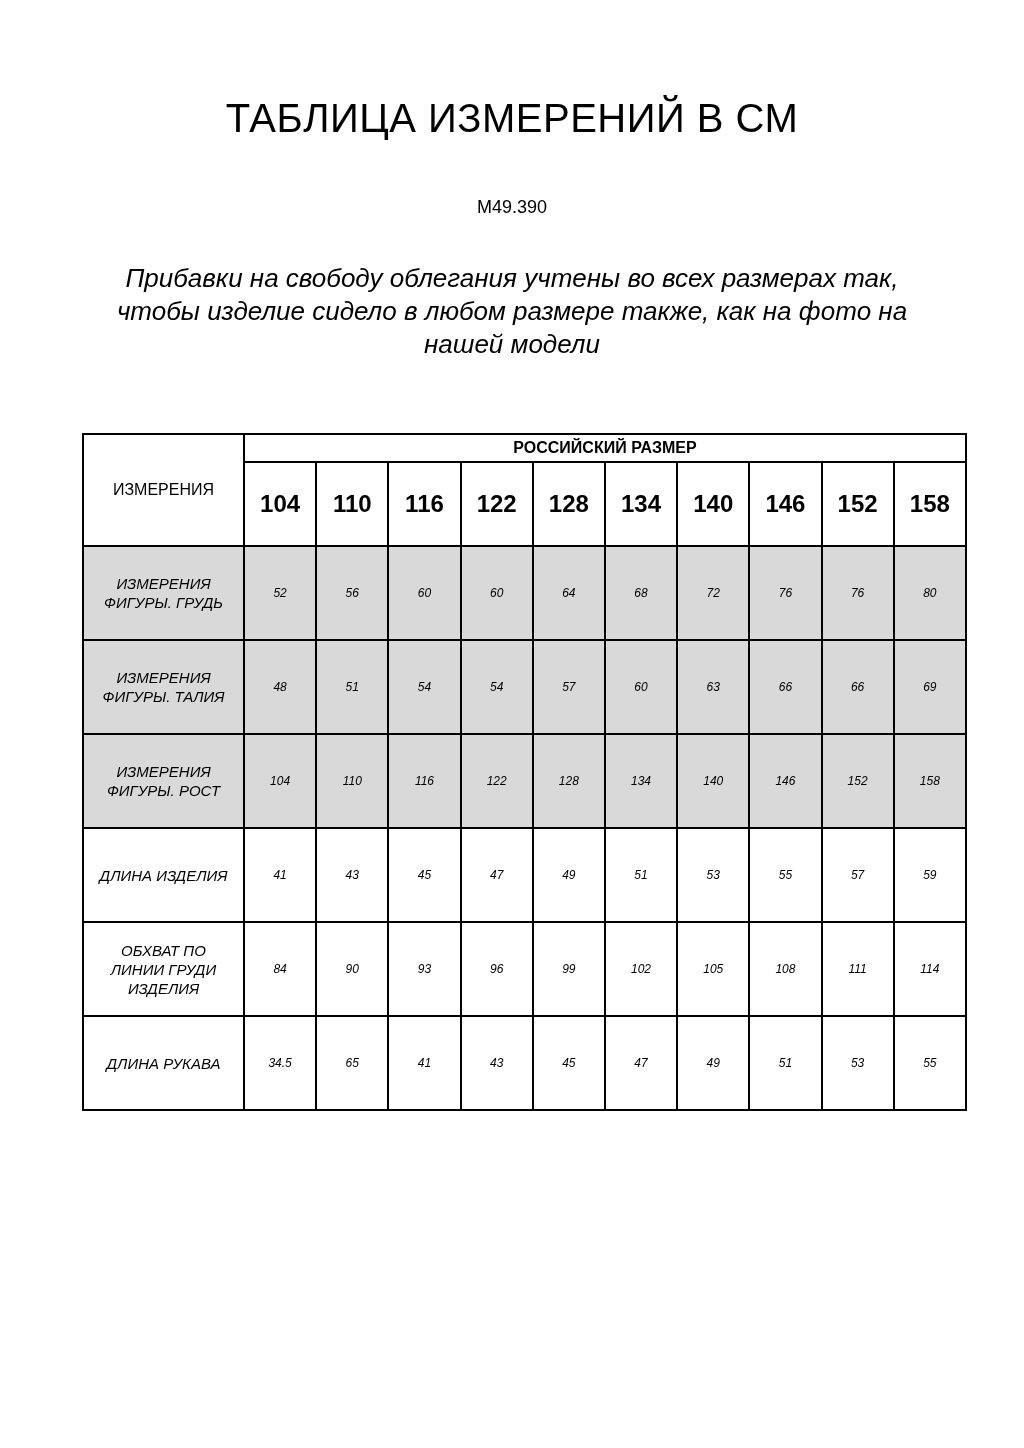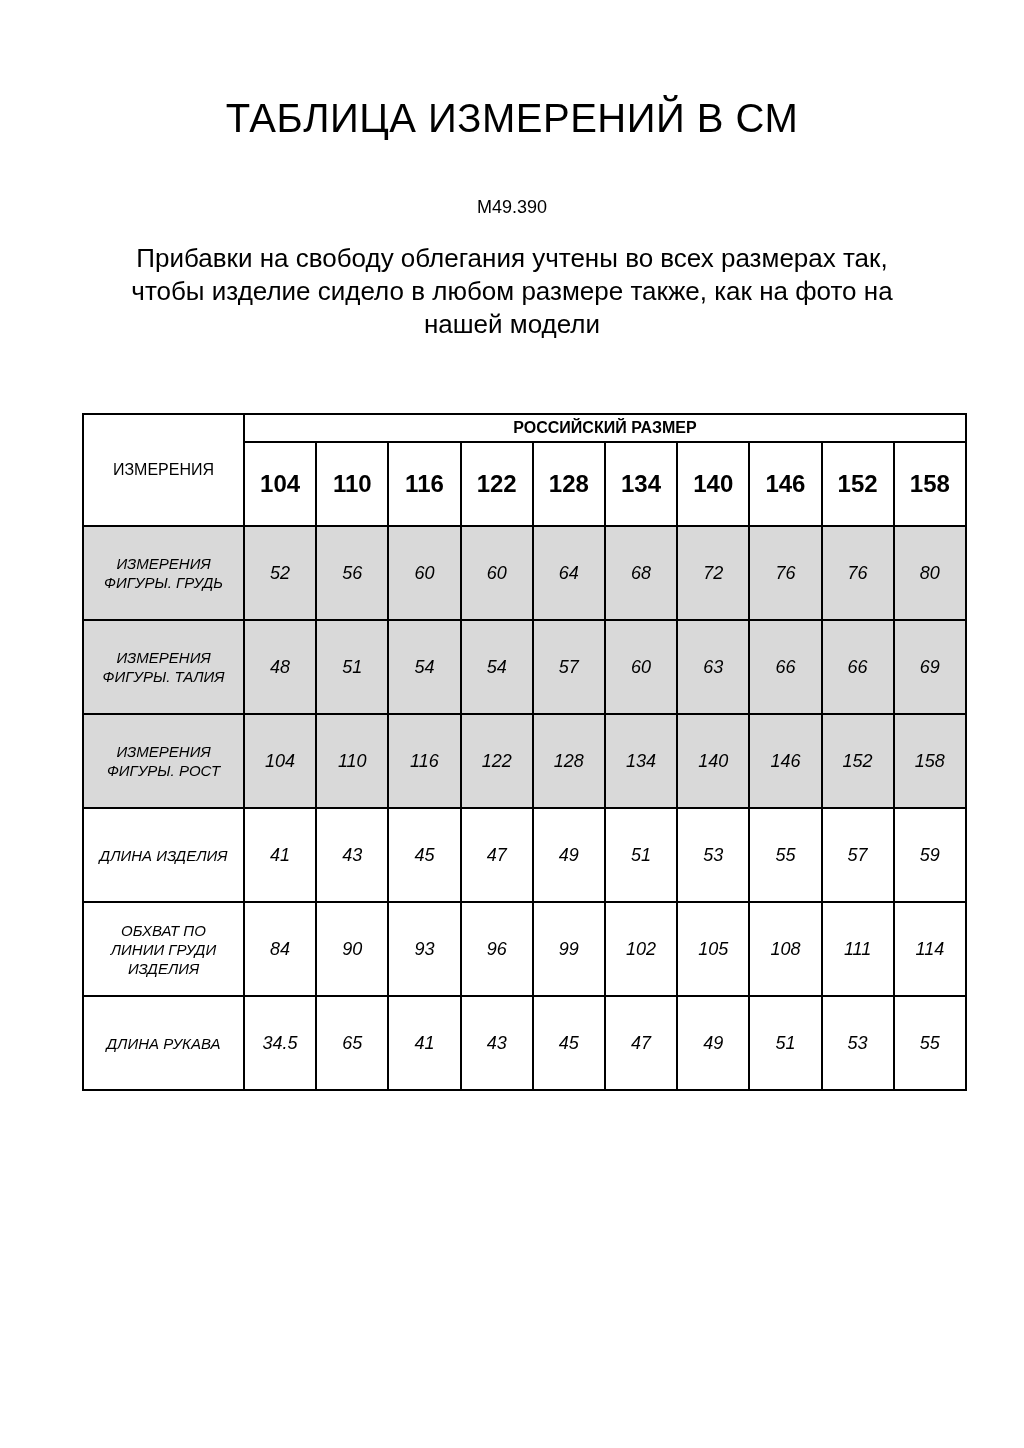--- a/index.html
+++ b/index.html
@@ -18,25 +18,26 @@
     font-weight: normal;
     letter-spacing: 0.5px;
   }
   .model-code {
     margin: 56px 0 0 0;
     text-align: center;
     font-size: 18px;
     font-weight: normal;
   }
   .note {
-    margin: 24px auto 0 auto;
+    margin: 44px auto 0 auto;
     width: 830px;
     text-align: center;
     font-size: 26px;
     line-height: 33px;
+    font-style: italic;
   }
   table.measurements {
     margin: 72px 0 0 82px;
     width: 885px;
     border-collapse: collapse;
     table-layout: fixed;
   }
   table.measurements th,
   table.measurements td {
     border: 2px solid var(--border-color);
@@ -62,21 +63,21 @@
   th.size-cell {
     font-weight: bold;
     font-size: 24px;
     background: #fff;
   }
   td.label-cell {
     font-size: 15px;
     line-height: 19px;
     white-space: pre-line;
   }
-  td.value-cell { font-size: 18px; }
+  td.value-cell { font-size: 12px; }
   tr.shaded {
     background: var(--shaded-bg);
     font-style: italic;
   }
 </style>
 </head>
 <body>
 
 <div class="page">
 

